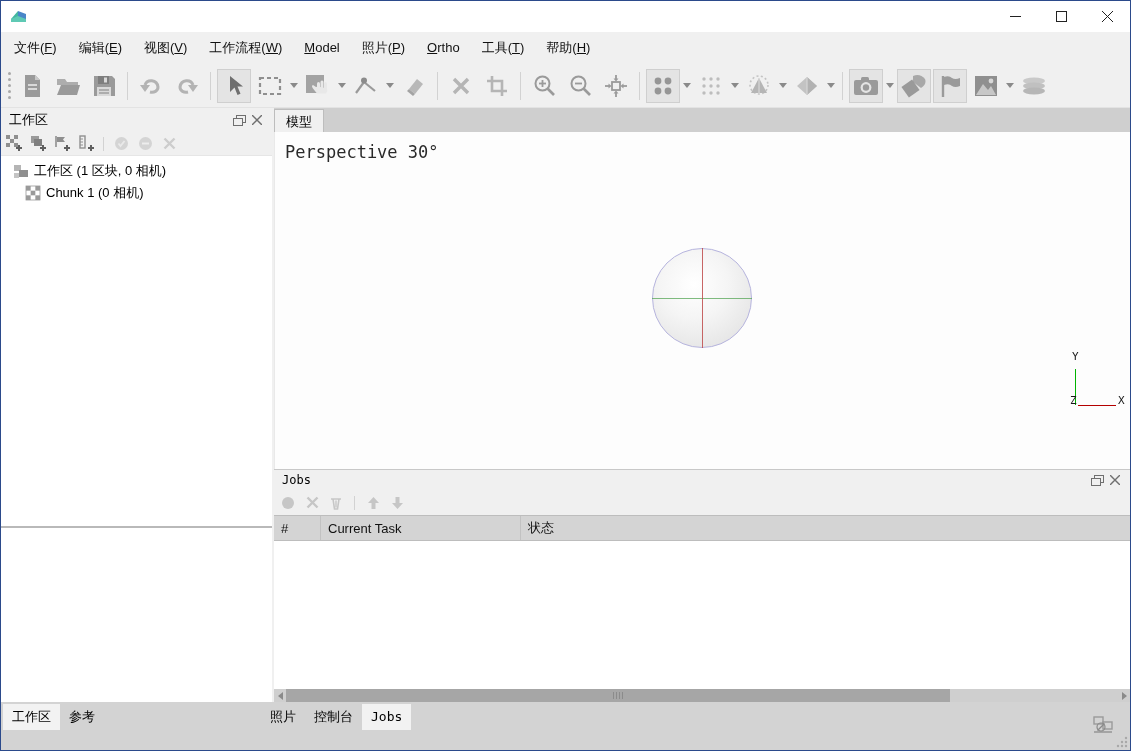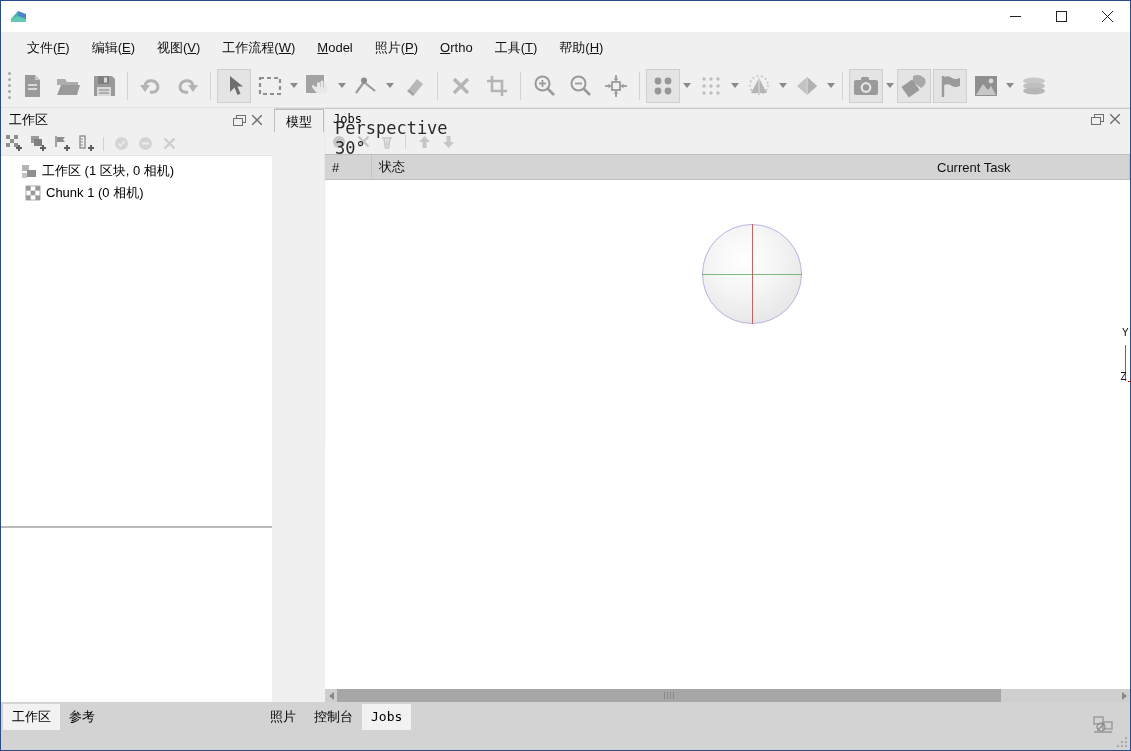--- a/index.html
+++ b/index.html
@@ -8,51 +8,51 @@
   .mono{font-family:"DejaVu Sans Mono","Liberation Mono",monospace;}
 
   
   .titlebar{position:absolute;top:0;left:0;right:0;height:31px;background:#ffffff;display:flex;align-items:center;}
   .app-icon{width:17px;height:17px;margin:0 7px 0 9px;}
   .title-text{font-size:13px;color:#000;}
   .win-controls{position:absolute;right:0;top:0;height:31px;display:flex;}
   .win-btn{width:46px;height:31px;display:flex;align-items:center;justify-content:center;}
 
   
-  .menubar{position:absolute;top:31px;left:0;right:0;height:32px;background:#f0f0f0;display:flex;align-items:center;padding-left:15px;}
+  .menubar{position:absolute;top:31px;left:0;right:0;height:32px;background:#f0f0f0;display:flex;align-items:center;padding-left:2px;}
   .menu-item{font-size:13px;color:#111;padding:0 11px;height:32px;line-height:32px;}
   .mn{text-decoration:underline;}
 
   
   .toolbar{position:absolute;top:63px;left:0;right:0;height:44px;background:#f0f0f0;display:flex;align-items:center;border-bottom:1px solid #e3e3e3;box-sizing:border-box;}
   .tb-grip{width:10px;height:34px;margin-left:3px;display:flex;flex-direction:column;align-items:center;justify-content:center;gap:3px;}
   .tb-grip i{width:3px;height:3px;border-radius:50%;background:#a9a9a9;display:block;}
   .tb-btn{width:34px;height:34px;display:flex;align-items:center;justify-content:center;margin:0 1px;border:1px solid transparent;box-sizing:border-box;}
   .tb-btn.active{background:#e4e4e4;border-color:#cfcfcf;}
   .tb-sep{width:1px;height:28px;background:#d2d2d2;margin:0 5px;}
   .dd{width:12px;height:34px;display:flex;align-items:center;justify-content:center;}
   .dd i{width:0;height:0;border-left:4px solid transparent;border-right:4px solid transparent;border-top:5px solid #8a8a8a;display:block;}
 
   
   .main{position:absolute;top:107px;left:0;right:0;bottom:48px;}
   .left-dock{position:absolute;left:0;top:0;bottom:0;width:271px;background:#f0f0f0;display:flex;flex-direction:column;}
   .v-splitter{position:absolute;left:271px;top:0;bottom:0;width:2px;background:#f0f0f0;cursor:col-resize;}
-  .right-area{position:absolute;left:273px;top:0;right:0;bottom:0;display:flex;flex-direction:row;}
+  .right-area{position:absolute;left:273px;top:0;right:0;bottom:0;display:flex;flex-direction:column;}
 
   
   .panel-header{height:24px;display:flex;align-items:center;background:#f0f0f0;padding:0 6px 0 8px;}
   .panel-title{font-size:13px;color:#000;flex:1;}
   .panel-ctl{width:18px;height:18px;display:flex;align-items:center;justify-content:center;}
   .ws-toolbar{height:23px;display:flex;align-items:center;padding-left:4px;gap:6px;background:#f0f0f0;}
   .ws-tb-btn{width:18px;height:18px;display:flex;align-items:center;justify-content:center;}
   .ws-sep{width:1px;height:14px;background:#d2d2d2;margin:0 2px;}
   .tree{flex:0 0 366px;background:#ffffff;border-top:1px solid #e6e6e6;padding-top:4px;overflow:hidden;}
   .tree-row{display:flex;align-items:center;height:22px;font-size:13px;color:#000;}
   .tree-row .t-icon{width:17px;height:17px;margin:0 4px 0 0;flex:0 0 auto;}
-  .tree-row.root{padding-left:20px;}
+  .tree-row.root{padding-left:12px;}
   .tree-row.child{padding-left:24px;}
   .h-splitter{height:2px;background:#ababab;}
   .empty-pane{flex:1;background:#ffffff;}
 
   
   .tabstrip{height:24px;background:#cfcfcf;display:flex;align-items:flex-end;}
   .doc-tab{height:23px;line-height:23px;padding:0 11px;font-size:13px;background:#f0f0f0;color:#000;border:1px solid #bdbdbd;border-bottom:none;box-sizing:border-box;}
   .viewport{height:337px;background:#fdfdfd;position:relative;border-left:1px solid #e9e9e9;box-sizing:border-box;}
   .vp-overlay{position:absolute;left:10px;top:10px;font-size:17px;color:#2a2a2a;}
   .sphere{position:absolute;left:377px;top:116px;width:100px;height:100px;border-radius:50%;border:1px solid #b6b4de;background:radial-gradient(circle at 42% 36%, #ffffff 0%, #f5f5f5 40%, #e6e6e6 78%, #d9d9d9 100%);box-sizing:border-box;}
@@ -528,22 +528,22 @@
               </svg>
           </div>
           <div class="jobs-tb-btn">
             <svg width="13" height="14" viewBox="0 0 13 14">
                 <polygon points="6.5,13 12,7 8.5,7 8.5,1 4.5,1 4.5,7 1,7" fill="#c6c6c6"></polygon>
               </svg>
           </div>
         </div>
         <div class="jobs-table-header">
           <div class="th th-num">#</div>
+          <div class="th th-task">Current Task</div>
           <div class="th th-status">状态</div>
-          <div class="th th-task">Current Task</div>
         </div>
         <div class="jobs-body"></div>
         <div class="hscroll">
           <div class="scroll-arrow">
               <i class="tri-left"></i>
             </div>
           <div class="scroll-thumb">
               <span class="thumb-grip">
                 <i></i>
                 <i></i>

